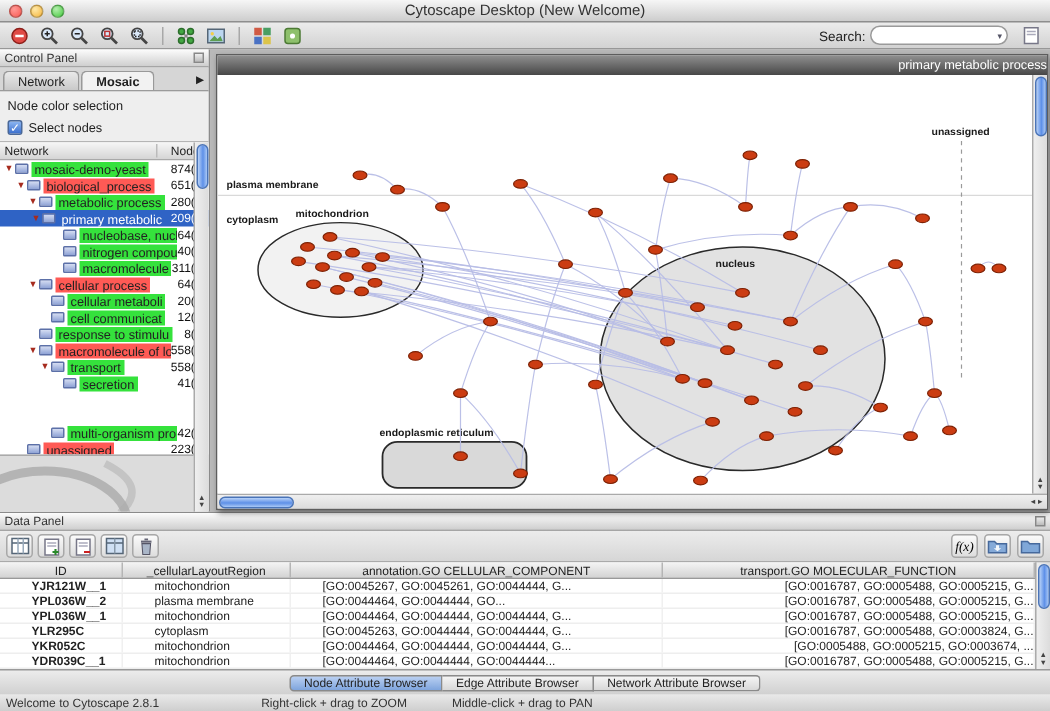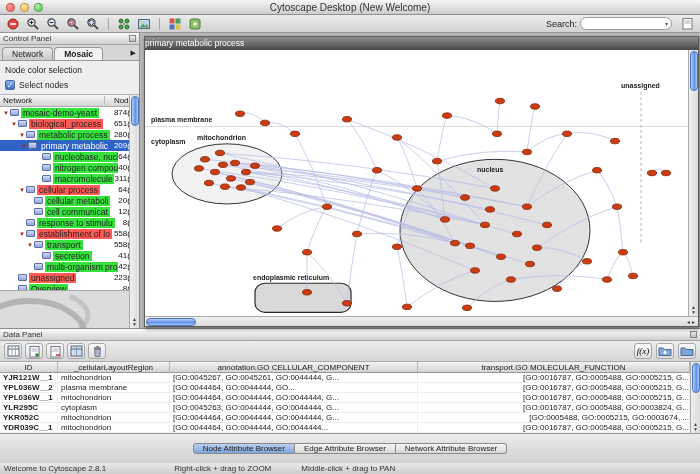--- a/index.html
+++ b/index.html
@@ -63,21 +63,21 @@
   .tree-row.sel .cnt { color:#fff; }
   .preview-box { position:absolute; left:0; right:10px; bottom:0; height:38px; background:#dcdcdc; border-top:1px solid #aaa; overflow:hidden; }
   #tree-rows { margin-bottom:38px; }
   .sb-v { position:absolute; top:0; right:0; bottom:0; width:10px; background:linear-gradient(90deg,#efefef,#dcdcdc); border-left:1px solid #aaa; display:flex; flex-direction:column; align-items:center; }
   .sb-v .thumb { width:8px; height:30px; margin-top:1px; border-radius:4px; background:linear-gradient(90deg,#b8d2f8,#5e90e8 55%,#a9c8f6); border:1px solid #4a74b8; cursor:grab; }
   .sb-v .arrows { margin-top:auto; font-size:5px; line-height:5px; color:#444; text-align:center; padding-bottom:1px; cursor:pointer; }
 
   
   .view-area { flex:1; position:relative; background:#b9b9b9; min-width:0; }
   .net-window { position:absolute; left:4px; top:3px; right:1px; bottom:1px; border:1px solid #5d5d5d; box-shadow:1px 2px 4px rgba(0,0,0,.45); display:flex; flex-direction:column; background:#fff; }
-  .net-titlebar { height:13px; flex:none; background:linear-gradient(#8f8f8f,#474747); color:#fff; font-size:8.5px; text-align:left; line-height:13px; cursor:move; }
+  .net-titlebar { height:13px; flex:none; background:linear-gradient(#8f8f8f,#474747); color:#fff; font-size:8.5px; text-align:right; line-height:13px; cursor:move; }
   .net-body { flex:1; display:flex; min-height:0; }
   .net-canvas { flex:1; position:relative; background:#fff; min-width:0; }
   .net-canvas svg { position:absolute; inset:0; width:100%; height:100%; }
   .net-sb-v { width:10px; flex:none; background:linear-gradient(90deg,#efefef,#dcdcdc); border-left:1px solid #aaa; display:flex; flex-direction:column; align-items:center; }
   .net-sb-v .thumb { width:8px; height:40px; margin-top:1px; border-radius:4px; background:linear-gradient(90deg,#b8d2f8,#5e90e8 55%,#a9c8f6); border:1px solid #4a74b8; }
   .net-sb-v .arrows { margin-top:auto; font-size:5px; line-height:5px; color:#444; padding-bottom:1px; }
   .net-sb-h { height:10px; flex:none; background:linear-gradient(#efefef,#dcdcdc); border-top:1px solid #aaa; display:flex; align-items:center; }
   .net-sb-h .thumb { height:8px; width:50px; margin-left:1px; border-radius:4px; background:linear-gradient(#b8d2f8,#5e90e8 55%,#a9c8f6); border:1px solid #4a74b8; }
   .net-sb-h .arrows { margin-left:auto; font-size:5px; color:#444; padding-right:2px; }
   .edge { fill:none; stroke:#b7bde6; stroke-width:0.8; opacity:0.95; }
@@ -93,31 +93,31 @@
   .data-panel { height:105px; flex:none; border-top:1px solid #8b8b8b; background:#e4e4e4; display:flex; flex-direction:column; }
   .dp-toolbar { height:21px; flex:none; display:flex; align-items:center; background:linear-gradient(#ececec,#d6d6d6); border-bottom:1px solid #aaa; padding:0 4px; }
   #dp-icons-left { display:flex; gap:3px; }
   #dp-icons-right { display:flex; gap:4px; margin-left:auto; align-items:center; }
   .dp-btn { width:18px; height:16px; border:1px solid #a8a8a8; border-radius:3px; background:linear-gradient(#fbfbfb,#ddd); display:flex; align-items:center; justify-content:center; cursor:pointer; }
   .fx { font-size:9px; font-style:italic; font-weight:normal; font-family:"Liberation Serif",serif; }
   .dp-table-wrap { flex:1; display:flex; min-height:0; }
   .dp-table { flex:1; display:flex; flex-direction:column; min-width:0; background:#fff; }
   .dt-header { height:11px; flex:none; display:flex; background:linear-gradient(#f4f4f4,#d3d3d3); border-bottom:1px solid #999; font-size:8px; color:#222; }
   .dt-header span { border-right:1px solid #b5b5b5; text-align:center; line-height:11px; overflow:hidden; white-space:nowrap; }
-  .col0 { width:58px; flex:none; }
+  .col0 { width:82px; flex:none; }
   .col1 { width:112px; flex:none; }
   .col2 { width:248px; flex:none; }
   .col3 { flex:1; min-width:0;text-align:right; }
   #table-rows { flex:1; overflow:hidden; }
   .dt-row { display:flex; height:10px; font-size:8px; border-bottom:1px solid #eee; cursor:default; }
-  .dt-row span { padding-left:3px; white-space:nowrap; overflow:hidden; line-height:10px; border-right:1px solid #f0f0f0; }
+  .dt-row span { padding-left:21px; white-space:nowrap; overflow:hidden; line-height:10px; border-right:1px solid #f0f0f0; }
   .dt-row .c-id { font-weight:bold; }
 
   
-  .bottom-tabs { height:30px; flex:none; background:linear-gradient(#ececec,#d0d0d0); border-top:1px solid #9a9a9a; display:flex; align-items:center; justify-content:center; }
+  .bottom-tabs { height:17px; flex:none; background:linear-gradient(#ececec,#d0d0d0); border-top:1px solid #9a9a9a; display:flex; align-items:center; justify-content:center; }
   .btab { font-size:8px; height:11px; line-height:10px; padding:0 9px; border:1px solid #8a8a8a; border-left:none; background:linear-gradient(#f5f5f5,#d8d8d8); cursor:pointer; }
   .btab:first-child { border-left:1px solid #8a8a8a; border-radius:3px 0 0 3px; }
   .btab:last-child { border-radius:0 3px 3px 0;text-align:right; }
   .btab.active { background:linear-gradient(#bad0f2,#7fa5dd); }
 
   
   .statusbar { height:11px; flex:none; background:linear-gradient(#e9e9e9,#cecece); display:flex; align-items:center; font-size:8px; color:#333; }
   .statusbar .s1 { margin-left:4px; }
   .statusbar .s2 { margin-left:68px; }
   .statusbar .s3 { margin-left:30px; }
@@ -308,36 +308,36 @@
               </div>
               <div class="tree-row" style="padding-left: 18px;">
                 <span class="expander"></span>
                 <span class="folder"></span>
                 <span class="lbl green">response to stimulu</span>
                 <span class="cnt">8(0)</span>
               </div>
               <div class="tree-row" style="padding-left: 18px;">
                 <span class="expander">▼</span>
                 <span class="folder"></span>
-                <span class="lbl red">establishment of lo</span>
+                <span class="lbl red">macromolecule of lo</span>
                 <span class="cnt">558(0)</span>
               </div>
               <div class="tree-row" style="padding-left: 26px;">
                 <span class="expander">▼</span>
                 <span class="folder"></span>
                 <span class="lbl green">transport</span>
                 <span class="cnt">558(0)</span>
               </div>
               <div class="tree-row" style="padding-left: 34px;">
                 <span class="expander"></span>
                 <span class="folder"></span>
                 <span class="lbl green">secretion</span>
                 <span class="cnt">41(0)</span>
               </div>
-              <div class="tree-row" style="padding-left: 26px;">
+              <div class="tree-row" style="padding-left: 26px; margin-top: 22px;">
                 <span class="expander"></span>
                 <span class="folder"></span>
                 <span class="lbl green">multi-organism pro</span>
                 <span class="cnt">42(0)</span>
               </div>
               <div class="tree-row" style="padding-left: 10px;">
                 <span class="expander"></span>
                 <span class="folder"></span>
                 <span class="lbl red">unassigned</span>
                 <span class="cnt">223(0)</span>

